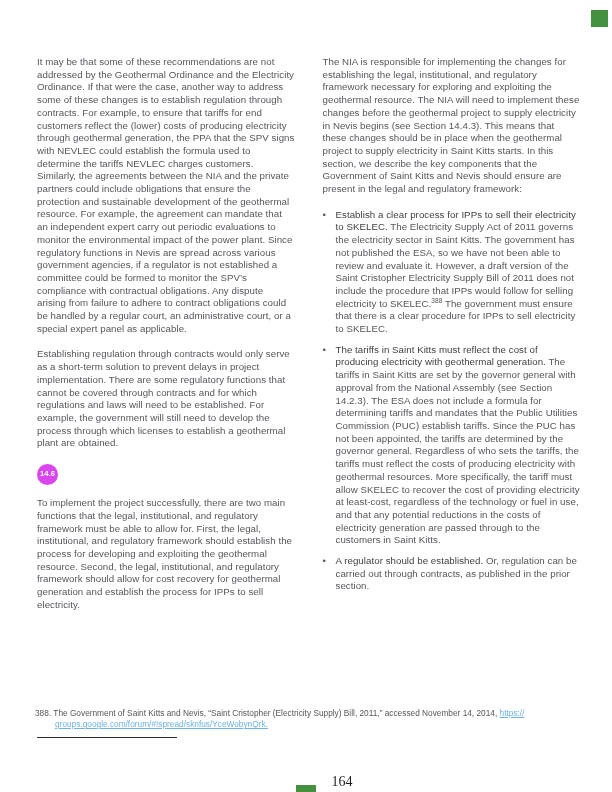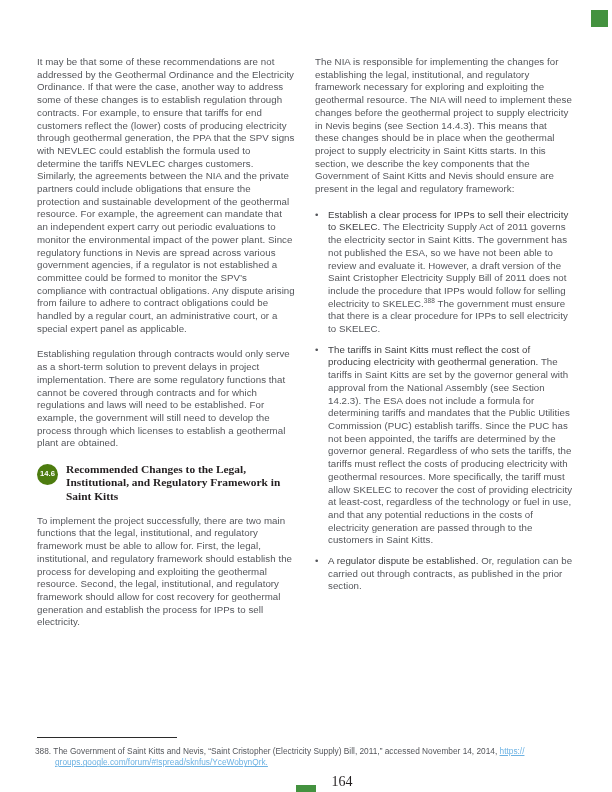--- a/index.html
+++ b/index.html
@@ -5,45 +5,45 @@
   html,body{margin:0;padding:0;}
   body{
     width:612px;height:792px;background:#ffffff;position:relative;overflow:hidden;
     font-family:"Liberation Sans", sans-serif;color:#54565b;
     -webkit-font-smoothing:antialiased;
   }
   .corner-square{
     position:absolute;top:10px;right:4px;width:17px;height:17px;background:#44923f;
   }
   .columns{
-    position:absolute;left:37px;top:56px;width:543px;display:flex;gap:20px;
+    position:absolute;left:37px;top:56px;width:543px;display:flex;gap:28px;
   }
   .col{width:258px;font-size:9.7px;line-height:12.7px;letter-spacing:0.05px;}
   .para{margin:0 0 13px 0;}
   .section-head{display:flex;gap:8px;margin:11px 0 12px 0;align-items:flex-start;}
   .section-badge{
-    width:21px;height:21px;border-radius:50%;background:#4d7c0f;color:#ffffff;
+    width:21px;height:21px;border-radius:50%;background:#d946ef;color:#ffffff;
     font-size:7.6px;font-weight:bold;display:flex;align-items:center;justify-content:center;
     flex:0 0 21px;margin-top:1px;letter-spacing:0;
   }
   .section-title{
     font-family:"Liberation Serif", serif;font-weight:600;color:#231f20;
     font-size:11.4px;line-height:13.2px;letter-spacing:0;
   }
   .bullets{list-style:none;margin:0;padding:0;}
   .bullets li{display:flex;margin:0 0 8px 0;}
   .bullet-marker{flex:0 0 13px;width:13px;color:#54565b;}
   .bullet-body{flex:1;}
   .bullet-body strong{color:#3f4043;font-weight:normal;}
   sup{font-size:6.5px;line-height:0;vertical-align:super;}
   .footnote-rule{
     position:absolute;left:37px;top:737px;width:140px;border-top:1px solid #2b2b2b;height:0;
   }
   .footnote{
-    position:absolute;left:35px;top:746px;width:552px;
+    position:absolute;left:35px;top:708px;width:552px;
     font-size:8.3px;line-height:11.2px;color:#54565b;
     padding-left:20px;text-indent:-20px;
   }
   .fn-link{color:#6db2e3;text-decoration:underline;cursor:pointer;}
   .page-number{
     position:absolute;top:774px;left:0;width:612px;text-align:center;
     font-family:"Liberation Serif", serif;font-size:14px;color:#231f20;padding-left:36px;
   }
   .footer-square{
     position:absolute;bottom:0;left:50%;transform:translateX(-50%);
@@ -56,41 +56,40 @@
 <div class="corner-square"></div>
 
 <div class="columns">
 
   <div class="col">
     <p class="para">It may be that some of these recommendations are not addressed by the Geothermal Ordinance and the Electricity Ordinance. If that were the case, another way to address some of these changes is to establish regulation through contracts. For example, to ensure that tariffs for end customers reflect the (lower) costs of producing electricity through geothermal generation, the PPA that the SPV signs with NEVLEC could establish the formula used to determine the tariffs NEVLEC charges customers. Similarly, the agreements between the NIA and the private partners could include obligations that ensure the protection and sustainable development of the geothermal resource. For example, the agreement can mandate that an independent expert carry out periodic evaluations to monitor the environmental impact of the power plant. Since regulatory functions in Nevis are spread across various government agencies, if a regulator is not established a committee could be formed to monitor the SPV’s compliance with contractual obligations. Any dispute arising from failure to adhere to contract obligations could be handled by a regular court, an administrative court, or a special expert panel as applicable.</p>
     <p class="para">Establishing regulation through contracts would only serve as a short-term solution to prevent delays in project implementation. There are some regulatory functions that cannot be covered through contracts and for which regulations and laws will need to be established. For example, the government will still need to develop the process through which licenses to establish a geothermal plant are obtained.</p>
 
     <div class="section-head">
       <div class="section-badge">14.6</div>
-      <div class="section-title">Recommended Changes to the Legal, Institutional, and Regulatory Framework in Saint Kitts</div>
     </div>
 
     <p class="para">To implement the project successfully, there are two main functions that the legal, institutional, and regulatory framework must be able to allow for. First, the legal, institutional, and regulatory framework should establish the process for developing and exploiting the geothermal resource. Second, the legal, institutional, and regulatory framework should allow for cost recovery for geothermal generation and establish the process for IPPs to sell electricity.</p>
   </div>
 
   <div class="col">
     <p class="para">The NIA is responsible for implementing the changes for establishing the legal, institutional, and regulatory framework necessary for exploring and exploiting the geothermal resource. The NIA will need to implement these changes before the geothermal project to supply electricity in Nevis begins (see Section 14.4.3). This means that these changes should be in place when the geothermal project to supply electricity in Saint Kitts starts. In this section, we describe the key components that the Government of Saint Kitts and Nevis should ensure are present in the legal and regulatory framework:</p>
 
     <ul class="bullets">
       <li>
         <span class="bullet-marker">•</span>
         <span class="bullet-body"><strong>Establish a clear process for IPPs to sell their electricity to SKELEC.</strong><span> The Electricity Supply Act of 2011 governs the electricity sector in Saint Kitts. The government has not published the ESA, so we have not been able to review and evaluate it. However, a draft version of the Saint Cristopher Electricity Supply Bill of 2011 does not include the procedure that IPPs would follow for selling electricity to SKELEC.</span><sup>388</sup><span> The government must ensure that there is a clear procedure for IPPs to sell electricity to SKELEC.</span></span>
       </li>
       <li>
         <span class="bullet-marker">•</span>
         <span class="bullet-body"><strong>The tariffs in Saint Kitts must reflect the cost of producing electricity with geothermal generation.</strong><span> The tariffs in Saint Kitts are set by the governor general with approval from the National Assembly (see Section 14.2.3). The ESA does not include a formula for determining tariffs and mandates that the Public Utilities Commission (PUC) establish tariffs. Since the PUC has not been appointed, the tariffs are determined by the governor general. Regardless of who sets the tariffs, the tariffs must reflect the costs of producing electricity with geothermal resources. More specifically, the tariff must allow SKELEC to recover the cost of providing electricity at least-cost, regardless of the technology or fuel in use, and that any potential reductions in the costs of electricity generation are passed through to the customers in Saint Kitts.</span></span>
       </li>
       <li>
         <span class="bullet-marker">•</span>
-        <span class="bullet-body"><strong>A regulator dispute be established.</strong><span> Or, regulation can be carried out through contracts, as published in the prior section.</span></span>
+        <span class="bullet-body"><strong>A regulator should be established.</strong><span> Or, regulation can be carried out through contracts, as published in the prior section.</span></span>
       </li>
     </ul>
   </div>
 
 </div>
 
 <div class="footnote-rule"></div>
 
 <div class="footnote"><span>388.</span><span> The Government of Saint Kitts and Nevis, “Saint Cristopher (Electricity Supply) Bill, 2011,” accessed November 14, 2014, </span><span class="fn-link"><span>https://</span><br><span>groups.google.com/forum/#!spread/sknfus/YceWobynQrk.</span></span></div>
 

